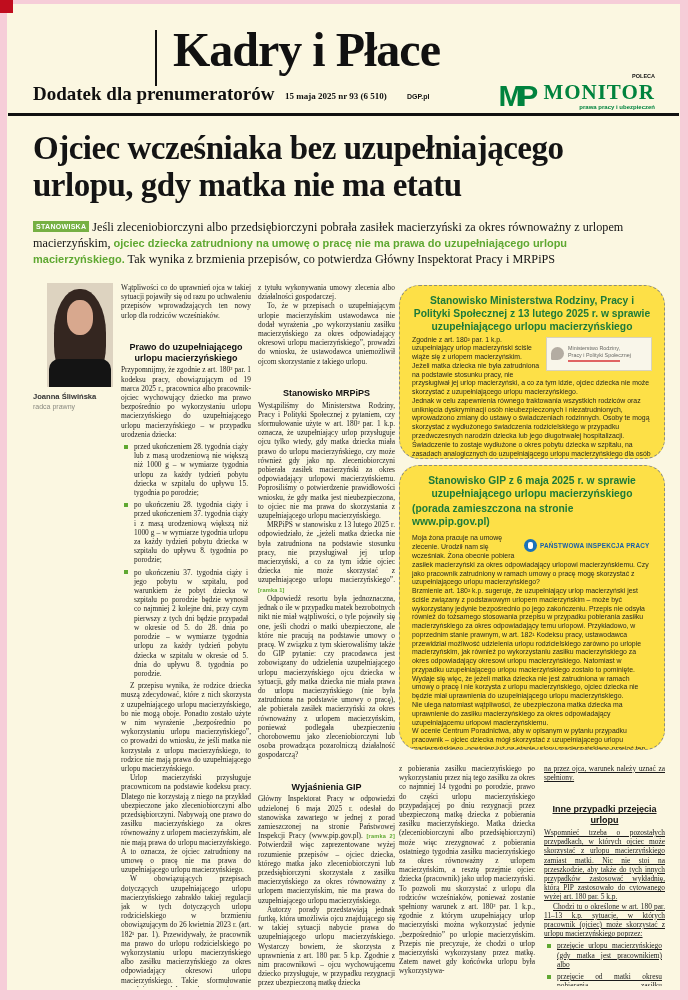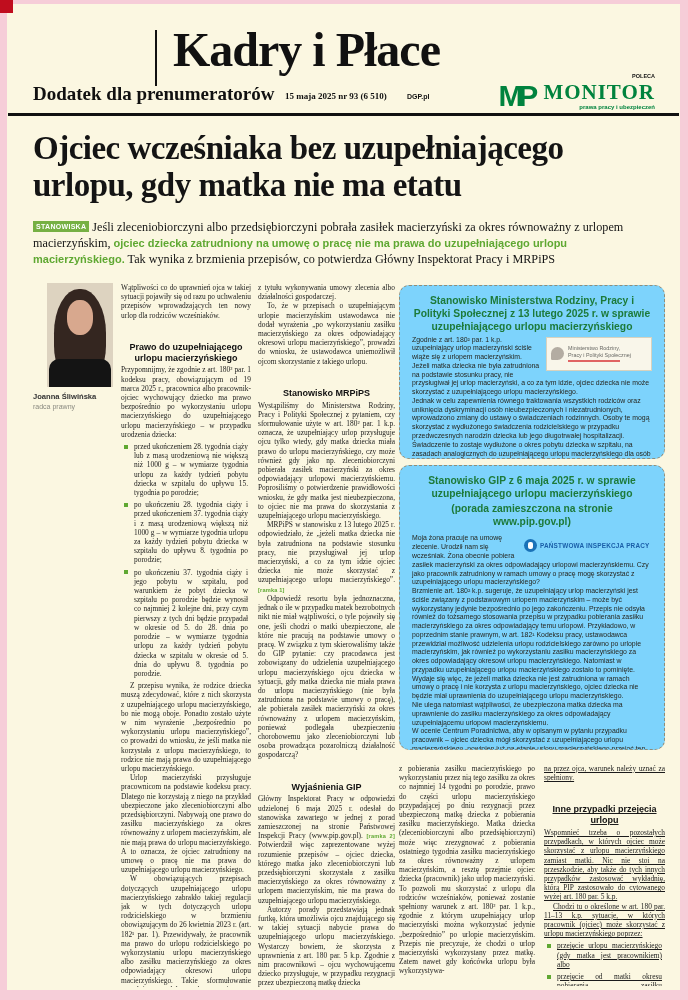--- a/index.html
+++ b/index.html
@@ -45,25 +45,25 @@
   .c3{top:760px;height:222px;left:392px;width:136px;}
   .c4{top:760px;height:222px;left:537px;width:121px;text-decoration:underline;}
   .textcol p.para{margin:0;text-indent:9px;}
   .textcol p.p0{margin:0;text-indent:0;}
   .col-h{font:bold 9px/1.2 "Liberation Sans",sans-serif;color:#111;margin:22px 0 2px;text-align:center;}
   .li{position:relative;padding-left:10px;margin:3px;}
   .li .bullet{position:absolute;left:0;top:2.6px;width:4px;height:4px;background:#5fa832;}
   .marker{color:#5fa832;font:bold 5.6px "Liberation Sans",sans-serif;letter-spacing:0.2px;}
 
   
-  .box{position:absolute;left:392px;width:266px;background:#7dd3fc;border:1px dashed #8d8d7c;border-radius:10px;padding:9px 12px;box-sizing:border-box;overflow:hidden;}
+  .box{position:absolute;left:392px;width:266px;background:#fde047;border:1px dashed #8d8d7c;border-radius:20px;padding:9px 12px;box-sizing:border-box;overflow:hidden;}
   .box1{top:281px;height:174px;}
   .box2{top:461px;height:285px;}
   .box-title{color:#1d7a3a;font:bold 10.3px/1.25 "Liberation Sans",sans-serif;text-align:center;margin:0 0 2px;}
-  .box-sub{color:#1d7a3a;font:bold 10.3px/1.25 "Liberation Sans",sans-serif;text-align:center;margin:0 0 6px;}
+  .box-sub{color:#1d7a3a;font:bold 10.3px/1.25 "Liberation Sans",sans-serif;text-align:left;margin:0 0 6px;}
   .box-body{font:6.9px/1.27 "Liberation Sans",sans-serif;color:#26261f;text-align:left;}
   .box-body p{margin:0;}
   .minlogo{float:right;width:106px;height:34px;margin:1px 0 4px 6px;background:#f9f6ea;border:1px solid #d8d2be;display:flex;align-items:center;gap:4px;padding:2px 4px;box-sizing:border-box;}
   .eagle{width:13px;height:13px;background:#b3aca2;border-radius:50% 50% 50% 10%;flex:none;}
   .minlogo .mtxt{font:5.4px/1.35 "Liberation Sans",sans-serif;color:#6a6a66;}
   .minlogo .redbar{width:52px;height:2px;background:#e06464;margin-top:1px;}
   .piplogo{float:right;width:128px;height:20px;margin:1px 0 3px 6px;display:flex;align-items:center;gap:3px;}
   .pipicon{width:13px;height:13px;border-radius:50%;background:#1a72b8;flex:none;position:relative;}
   .pipicon:after{content:"";position:absolute;left:4px;top:3px;width:5px;height:7px;background:#fff;border-radius:2px;}
   .piplogo .ptxt{font:bold 6.4px/1.1 "Liberation Sans",sans-serif;color:#1a5ea8;letter-spacing:0.2px;}

